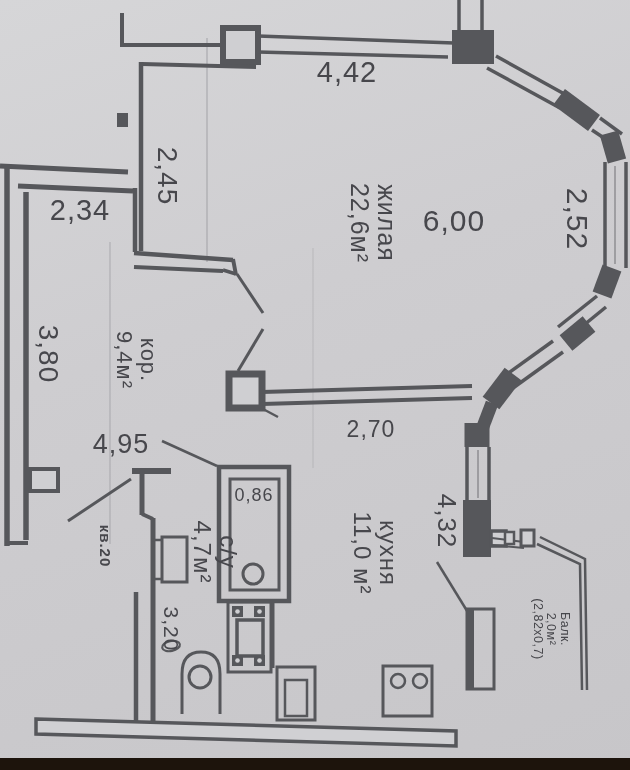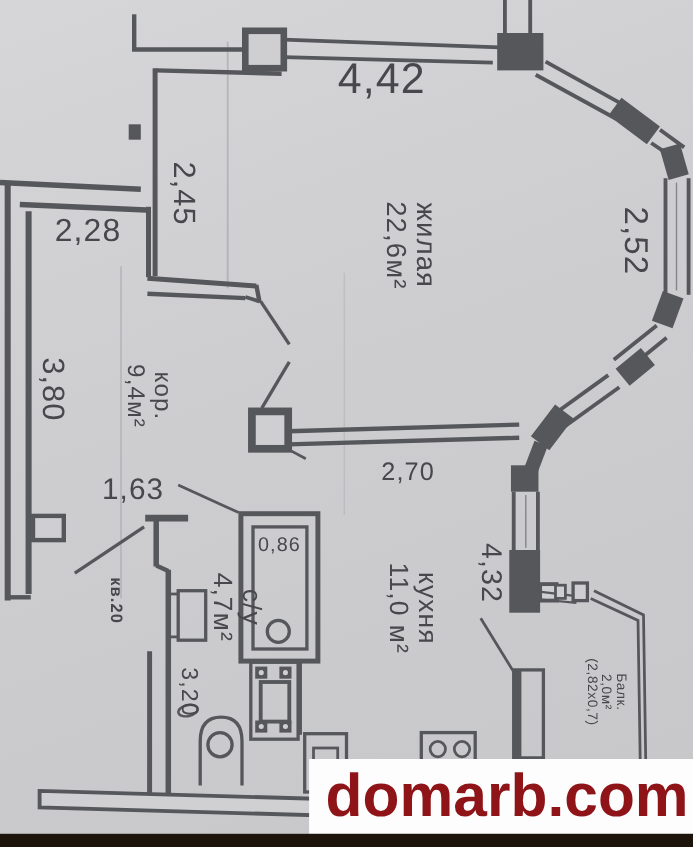--- a/index.html
+++ b/index.html
@@ -136,26 +136,27 @@
       <rect x="383" y="666" width="49" height="50" stroke-width="3"></rect>
       <circle cx="398" cy="681" r="7" stroke-width="2.5"></circle>
       <circle cx="420" cy="681" r="7" stroke-width="2.5"></circle>
       <path d="M437,562 L472,619" stroke-width="2.5"></path>
       <rect x="467" y="609" width="27" height="80" stroke-width="3"></rect>
       <path d="M471,609 V689" stroke-width="6"></path>
       <polygon points="36,719 456,731 456,746 36,734" stroke-width="3.5" fill="#d0d0d3"></polygon>
     </g>
   </svg>
 
-  <div class="lbl h" style="left:347px;top:73px;font-size:39px">4,42</div>
+  <div class="lbl h" style="left:347px;top:73px;font-size:29px">4,42</div>
   <div class="lbl v" style="left:167px;top:176px;font-size:28px">2,45</div>
-  <div class="lbl h" style="left:80px;top:211px;font-size:29px">2,28</div>
+  <div class="lbl h" style="left:80px;top:211px;font-size:29px">2,34</div>
+  <div class="lbl h" style="left:454px;top:221px;font-size:30px">6,00</div>
   <div class="lbl v" style="left:577px;top:219px;font-size:30px">2,52</div>
   <div class="lbl v" style="left:48px;top:354px;font-size:28px">3,80</div>
-  <div class="lbl h" style="left:121px;top:445px;font-size:27px">1,63</div>
+  <div class="lbl h" style="left:121px;top:445px;font-size:27px">4,95</div>
   <div class="lbl h" style="left:371px;top:429px;font-size:23px">2,70</div>
   <div class="lbl v" style="left:447px;top:521px;font-size:26px">4,32</div>
   <div class="lbl v" style="left:171px;top:629px;font-size:21px">3,20</div>
   <div class="lbl h" style="left:254px;top:496px;font-size:18px">0,86</div>
   <div class="lbl v" style="left:105px;top:546px;font-size:15px;font-weight:bold">кв.20</div>
 
   <div class="lbl v" style="left:373px;top:223px;font-size:25px">
     <div>жилая</div>
     <div>22,6м²</div>
   </div>
@@ -170,18 +171,15 @@
   <div class="lbl v" style="left:375px;top:553px;font-size:24px">
     <div>кухня</div>
     <div>11,0 м²</div>
   </div>
   <div class="lbl v" style="left:551px;top:629px;font-size:12.5px;letter-spacing:0.5px">
     <div>Балк.</div>
     <div>2,0м²</div>
     <div>(2,82х0,7)</div>
   </div>
 
-  <div id="wm-band">
-    <span id="wm-text">domarb.com</span>
-  </div>
   <div id="bottom-strip"></div>
 
 </div>
 
 </body></html>

